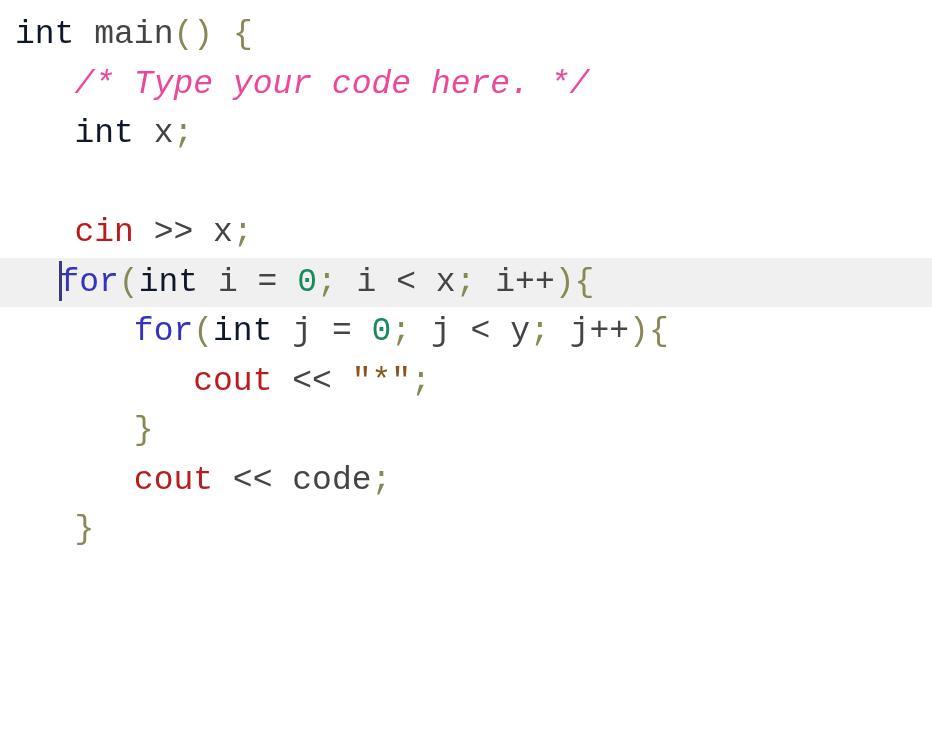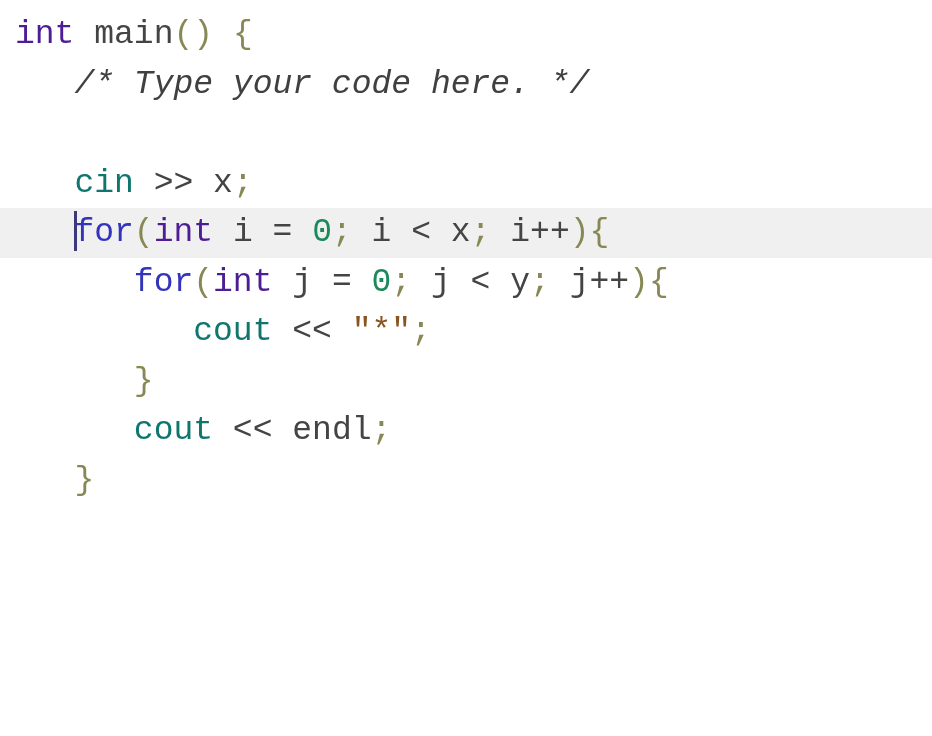--- a/index.html
+++ b/index.html
@@ -15,75 +15,75 @@
       color: #333333;
     }
     .code-line {
       white-space: pre;
       height: 49.5px;
     }
     .highlight-line {
       background: #f0f0f0;
       margin-left: -15px;
       margin-right: -15px;
-      padding-left: 15px;
       padding-right: 15px;
       position: relative;
     }
     .cursor {
       display: inline-block;
       width: 0;
       vertical-align: top;
     }
     .cursor::before {
       content: '';
       display: inline-block;
       width: 2.5px;
       height: 40px;
       background: #3a3a7a;
       vertical-align: top;
       position: relative;
       top: 3px;
     }
-    .c-keyword { color: #4c1d95; }
+    .c-keyword { color: #0f172a; }
     .c-identifier { color: #444444; }
     .c-func { color: #444444; text-align: right; }
     .c-paren { color: #888855; }
     .c-brace { color: #888855; }
-    .c-comment { color: #404040; font-style: italic; }
+    .c-comment { color: #ec4899; font-style: italic; }
     .c-punct { color: #888855; }
     .c-operator { color: #444444; }
     .c-keyword-control { color: #3333bb; }
     .c-number { color: #1a8a5a; }
     .c-string { color: #885522; }
-    .c-io { color: #0f766e; text-align: right; }
+    .c-io { color: #b91c1c; text-align: right; }
   </style>
 </head>
 <body>
 
 <div>
 
 <div class="code-line"><span class="c-keyword">int</span><span> </span><span class="c-func">main</span><span class="c-paren">(</span><span class="c-paren">)</span><span> </span><span class="c-brace">{</span></div>
 
 <div class="code-line"><span>   </span><span class="c-comment">/* Type your code here. */</span></div>
 
+<div class="code-line"><span>   </span><span class="c-keyword">int</span><span> </span><span class="c-identifier">x</span><span class="c-punct">;</span></div>
 
 
 
 <div class="code-line"><span>   </span></div>
 
 <div class="code-line"><span>   </span><span class="c-io">cin</span><span> </span><span class="c-operator">&gt;&gt;</span><span> </span><span class="c-identifier">x</span><span class="c-punct">;</span></div>
 
 
 
 <div class="code-line highlight-line"><span>   </span><span class="cursor"></span><span class="c-keyword-control">for</span><span class="c-paren">(</span><span class="c-keyword">int</span><span> </span><span class="c-identifier">i</span><span> </span><span class="c-operator">=</span><span> </span><span class="c-number">0</span><span class="c-punct">;</span><span> </span><span class="c-identifier">i</span><span> </span><span class="c-operator">&lt;</span><span> </span><span class="c-identifier">x</span><span class="c-punct">;</span><span> </span><span class="c-identifier">i</span><span class="c-operator">++</span><span class="c-paren">)</span><span class="c-brace">{</span></div>
 
 <div class="code-line"><span>      </span><span class="c-keyword-control">for</span><span class="c-paren">(</span><span class="c-keyword">int</span><span> </span><span class="c-identifier">j</span><span> </span><span class="c-operator">=</span><span> </span><span class="c-number">0</span><span class="c-punct">;</span><span> </span><span class="c-identifier">j</span><span> </span><span class="c-operator">&lt;</span><span> </span><span class="c-identifier">y</span><span class="c-punct">;</span><span> </span><span class="c-identifier">j</span><span class="c-operator">++</span><span class="c-paren">)</span><span class="c-brace">{</span></div>
 
 <div class="code-line"><span>         </span><span class="c-io">cout</span><span> </span><span class="c-operator">&lt;&lt;</span><span> </span><span class="c-string">"*"</span><span class="c-punct">;</span></div>
 
 <div class="code-line"><span>      </span><span class="c-brace">}</span></div>
 
-<div class="code-line"><span>      </span><span class="c-io">cout</span><span> </span><span class="c-operator">&lt;&lt;</span><span> </span><span class="c-identifier">endl</span><span class="c-punct">;</span></div>
+<div class="code-line"><span>      </span><span class="c-io">cout</span><span> </span><span class="c-operator">&lt;&lt;</span><span> </span><span class="c-identifier">code</span><span class="c-punct">;</span></div>
 
 <div class="code-line"><span>   </span><span class="c-brace">}</span></div>
 
 </div>
 
 </body></html>

